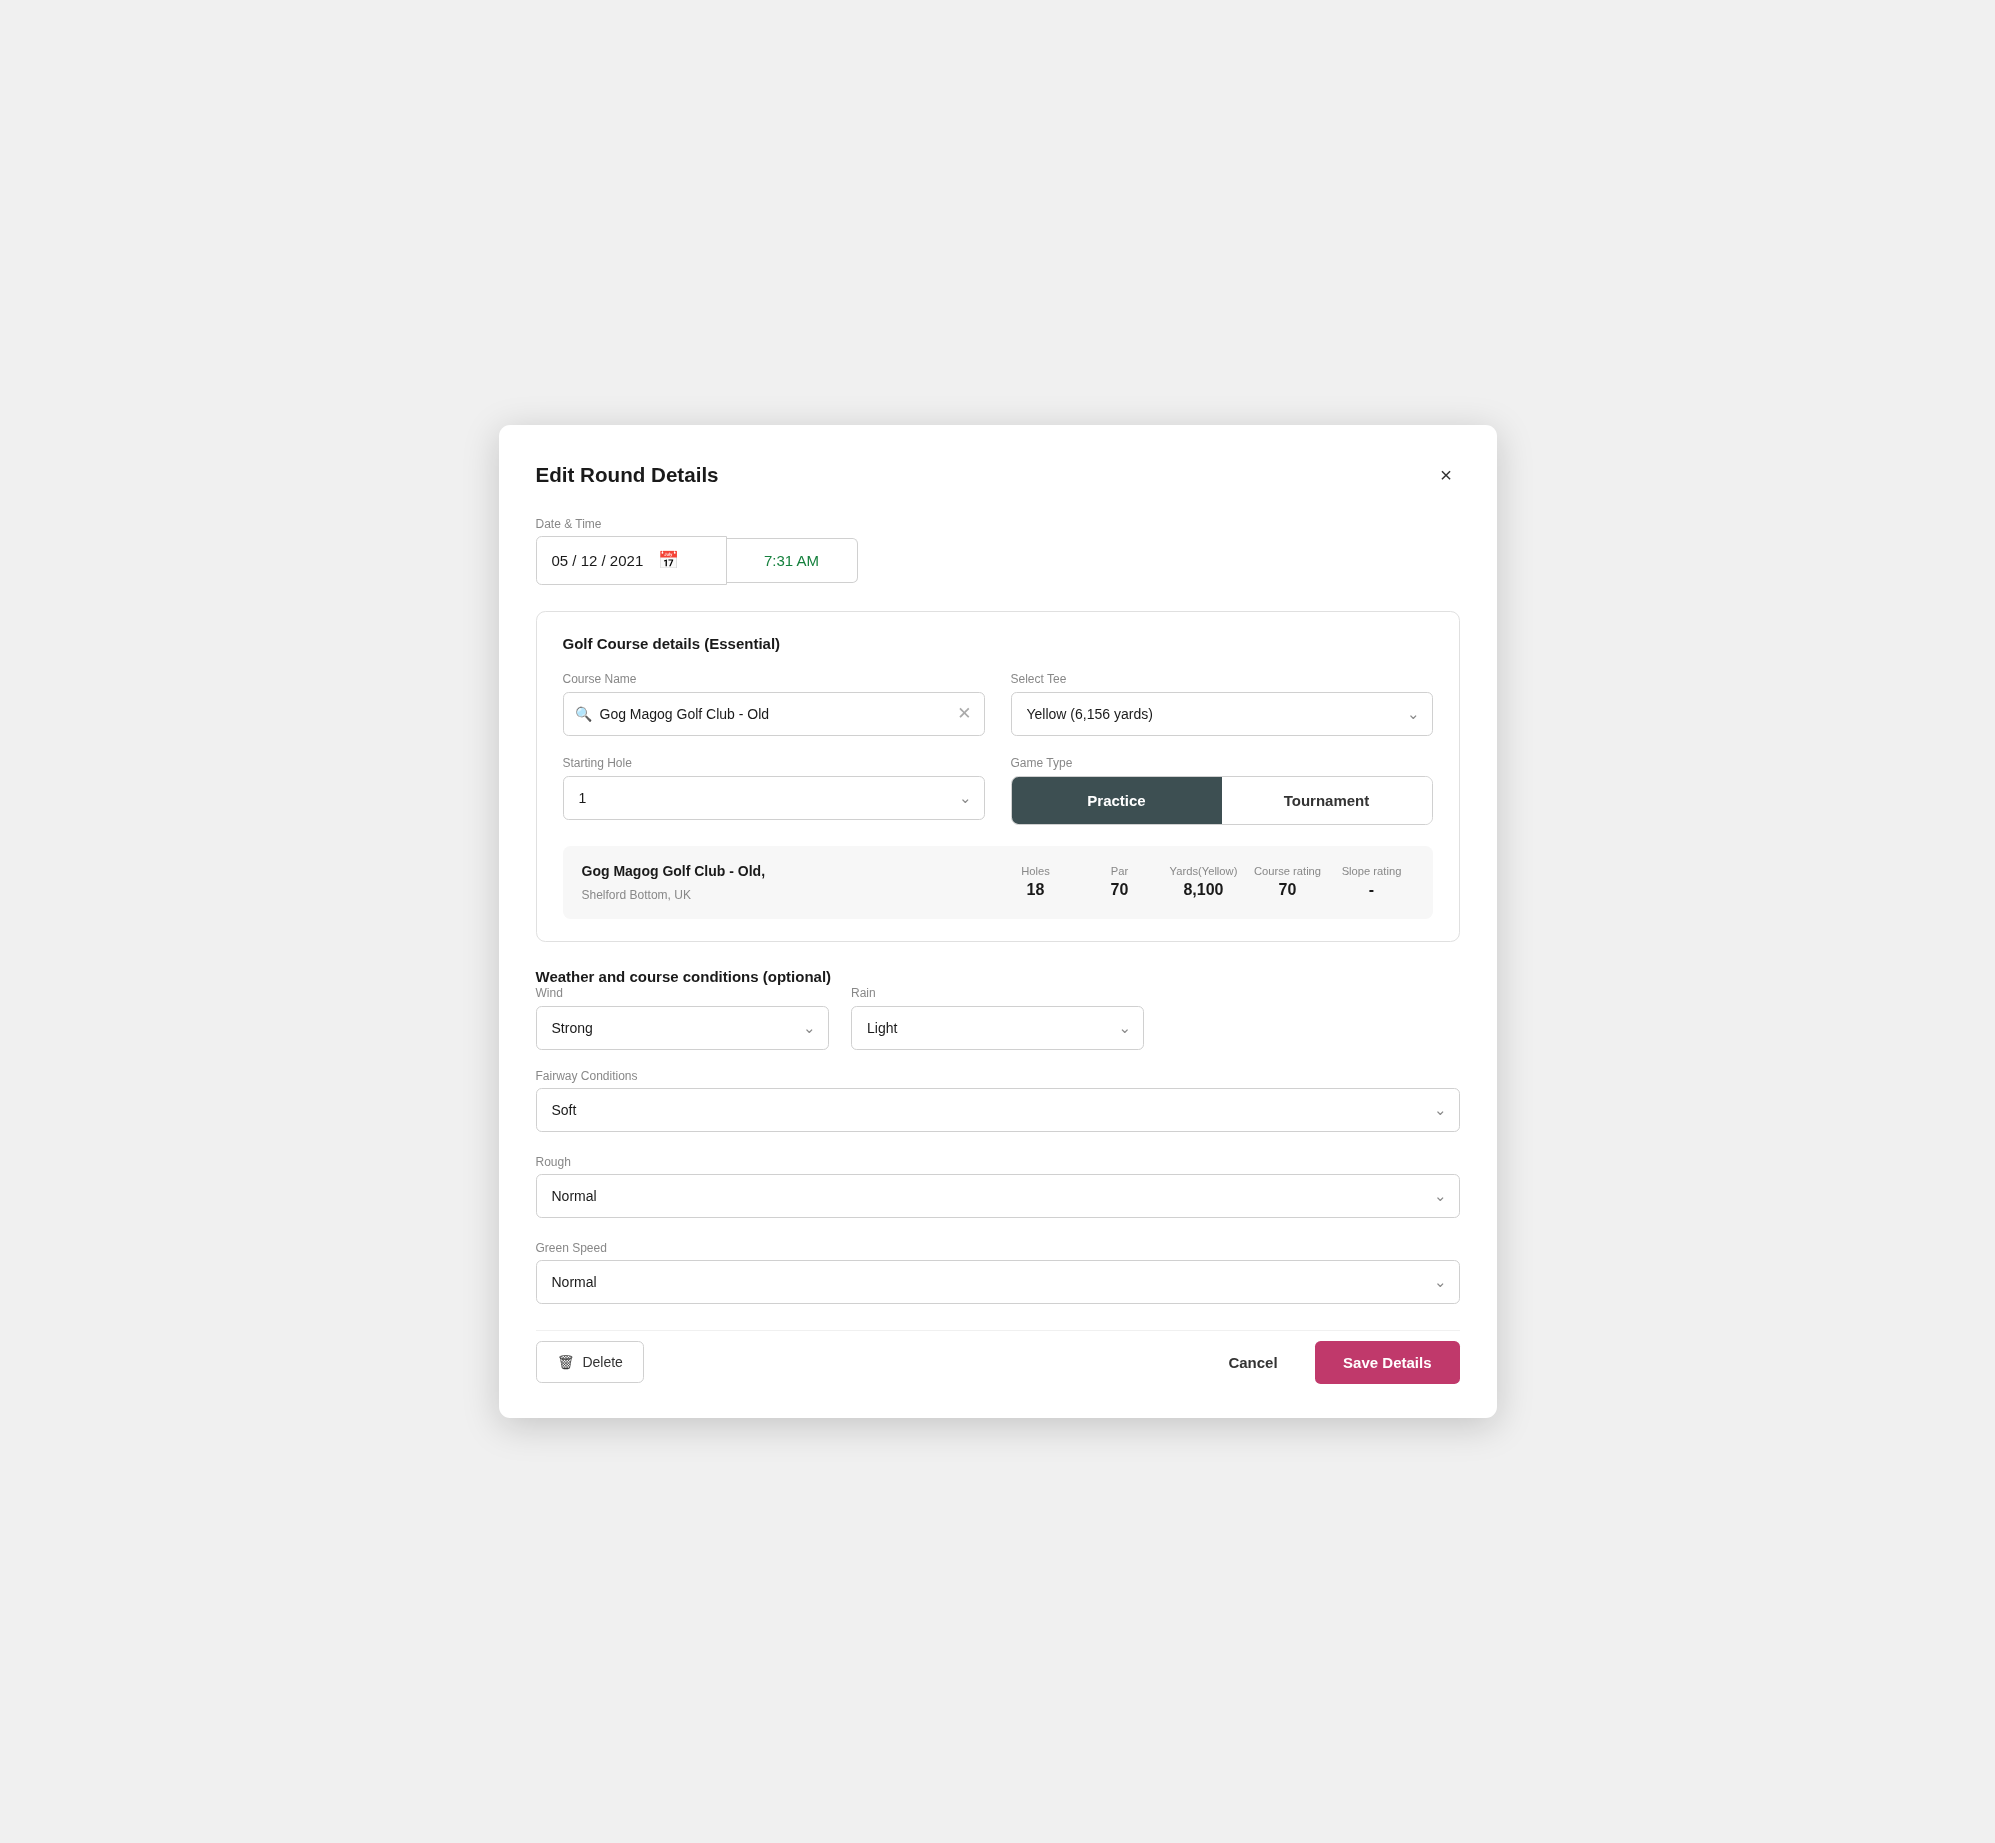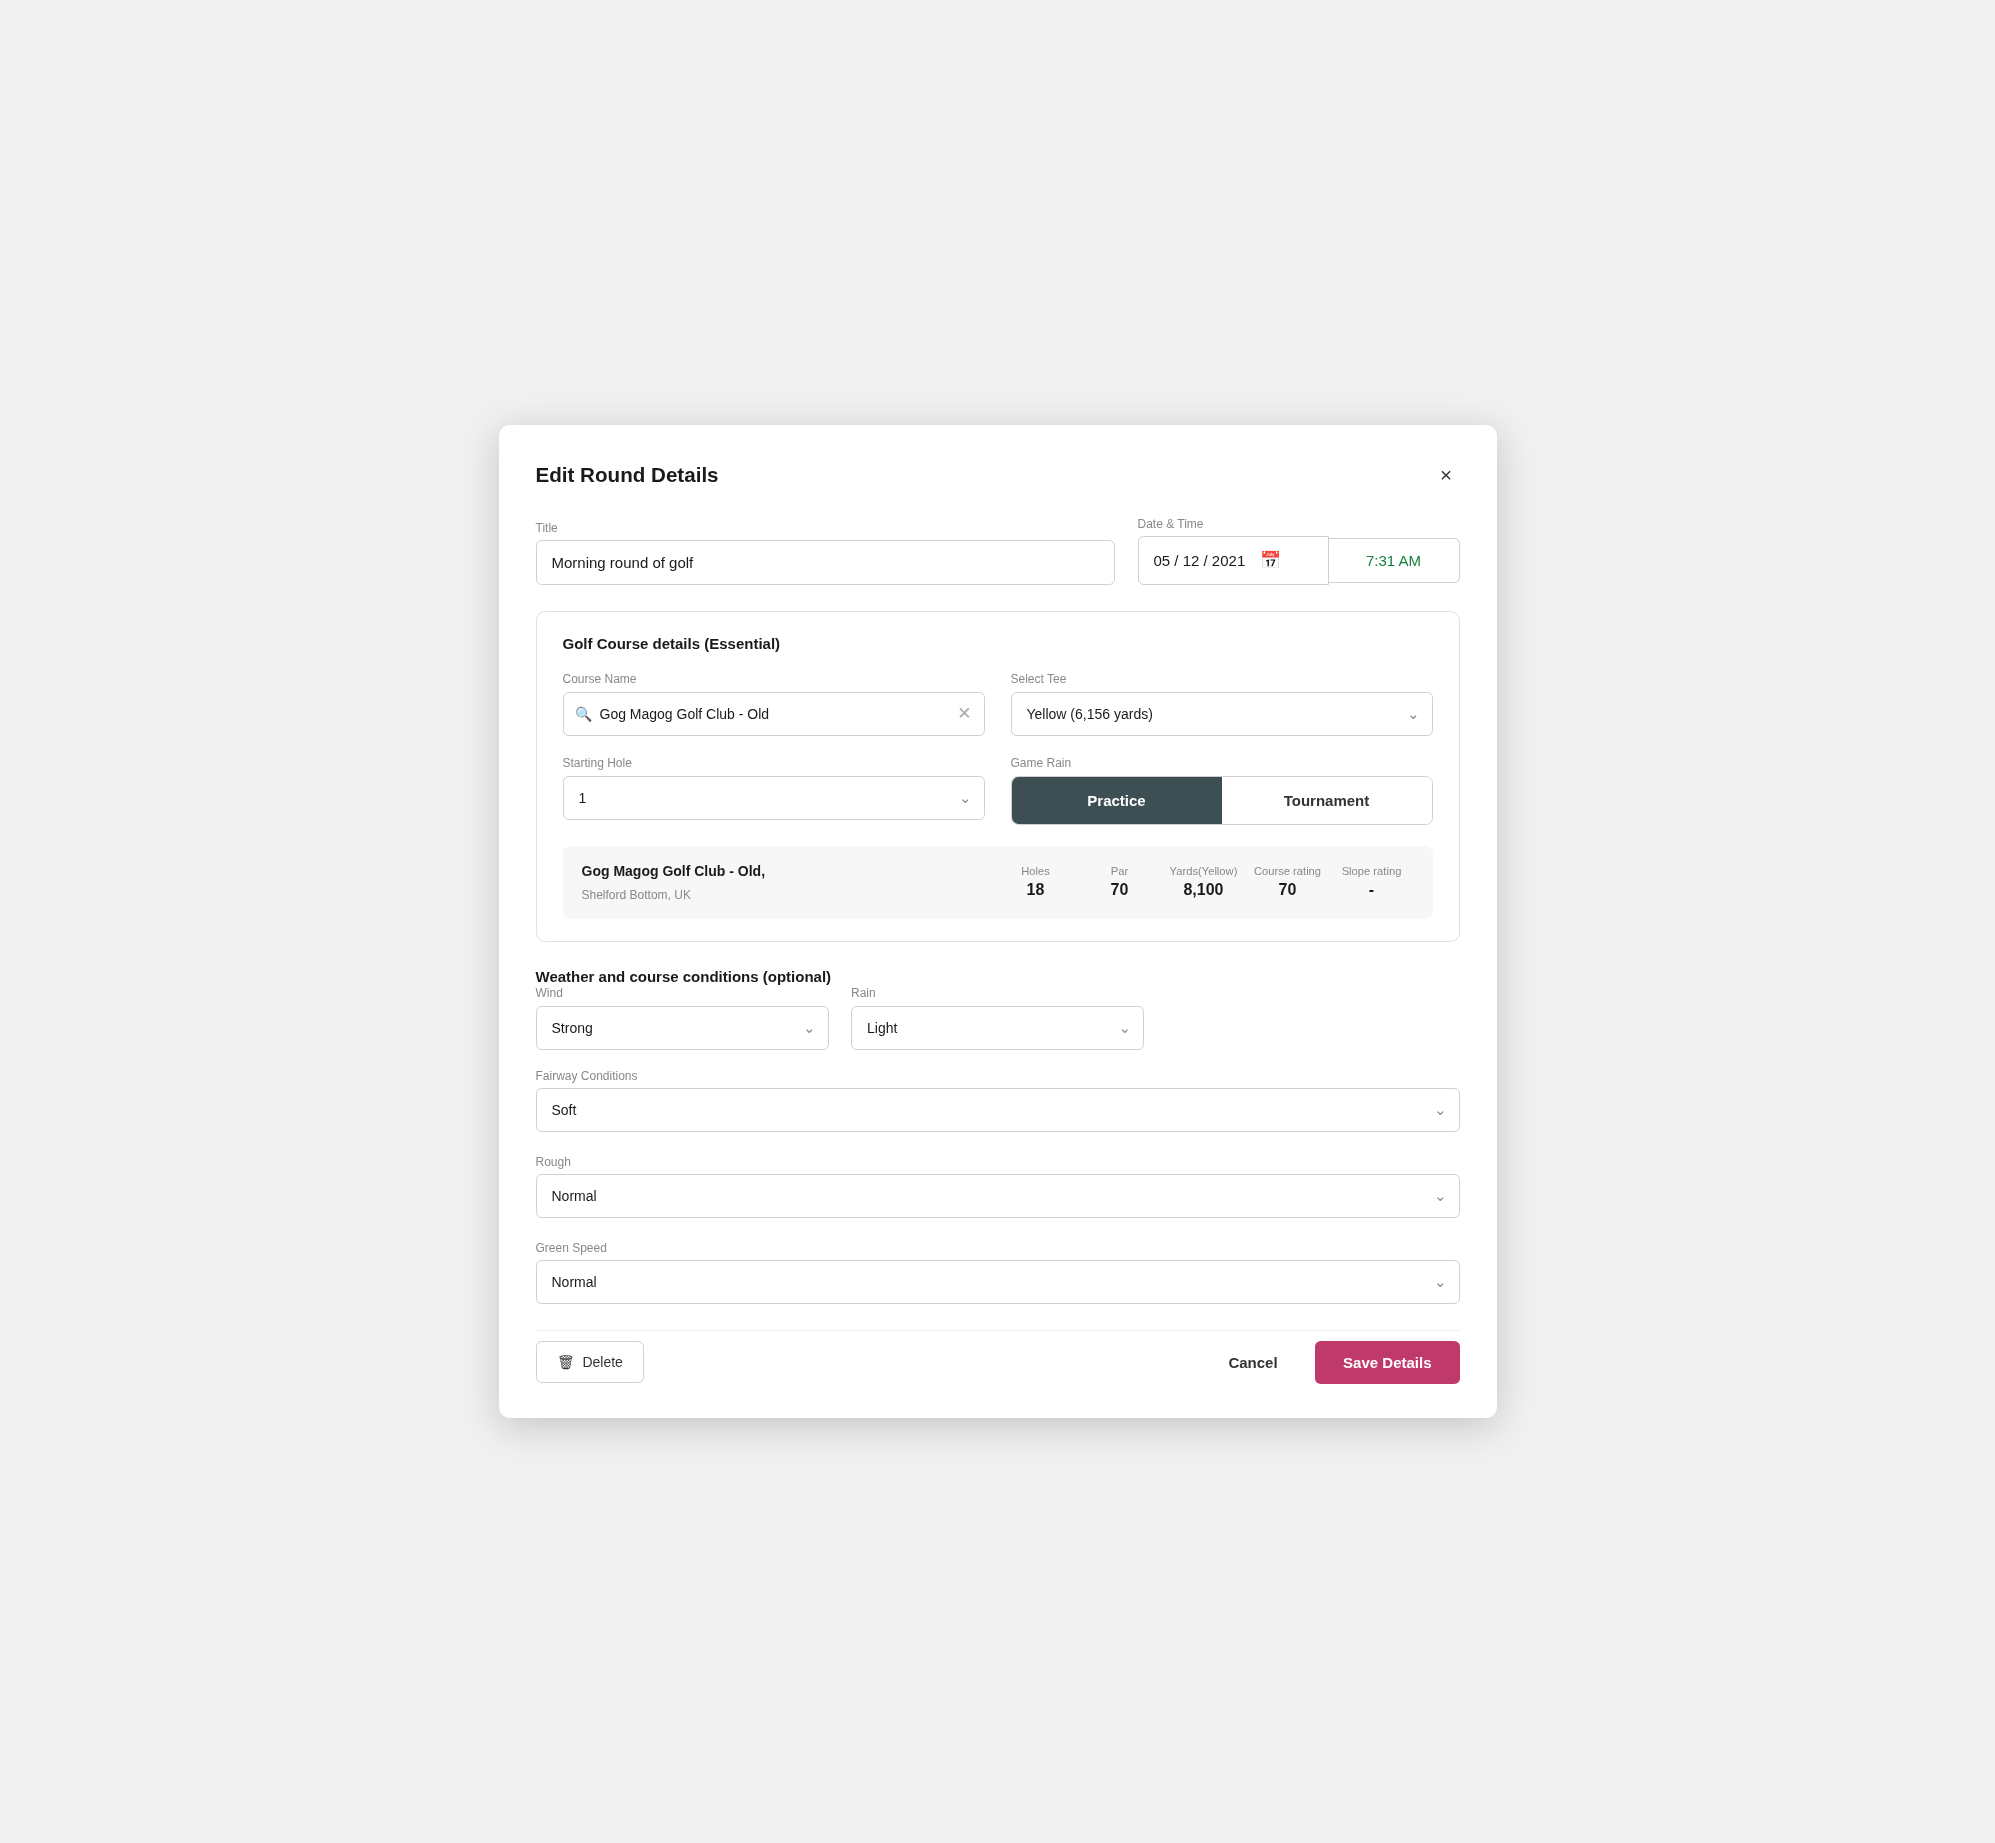--- a/index.html
+++ b/index.html
@@ -329,24 +329,20 @@
 <body>
 
 <div class="modal">
 
   <div class="modal-header">
     <span class="modal-title">Edit Round Details</span>
     <button class="close-btn">×</button>
   </div>
 
   <div class="top-row">
-    <div class="field-group title-field">
-      <span class="field-label">Title</span>
-      <input class="input-text" type="text" value="Morning round of golf" placeholder="Round title" style="">
-    </div>
     <div class="field-group datetime-field">
       <span class="field-label">Date &amp; Time</span>
       <div class="datetime-row">
         <div class="date-input">
           <span>05 / 12 / 2021</span>
           <span class="calendar-icon">📅</span>
         </div>
         <div class="time-input">
           <span>7:31 AM</span>
         </div>
@@ -381,21 +377,21 @@
       <div class="field-group">
         <span class="field-label">Starting Hole</span>
         <div class="select-wrap">
           <select class="select-input">
             <option>1</option>
           </select>
           <span class="chevron">⌄</span>
         </div>
       </div>
       <div class="field-group">
-        <span class="field-label">Game Rain</span>
+        <span class="field-label">Game Type</span>
         <div class="game-type-toggle">
           <button class="toggle-btn active">Practice</button>
           <button class="toggle-btn inactive">Tournament</button>
         </div>
       </div>
     </div>
 
     <div class="course-info-row">
       <div class="course-info-name">
         <div class="name">Gog Magog Golf Club - Old,</div>

